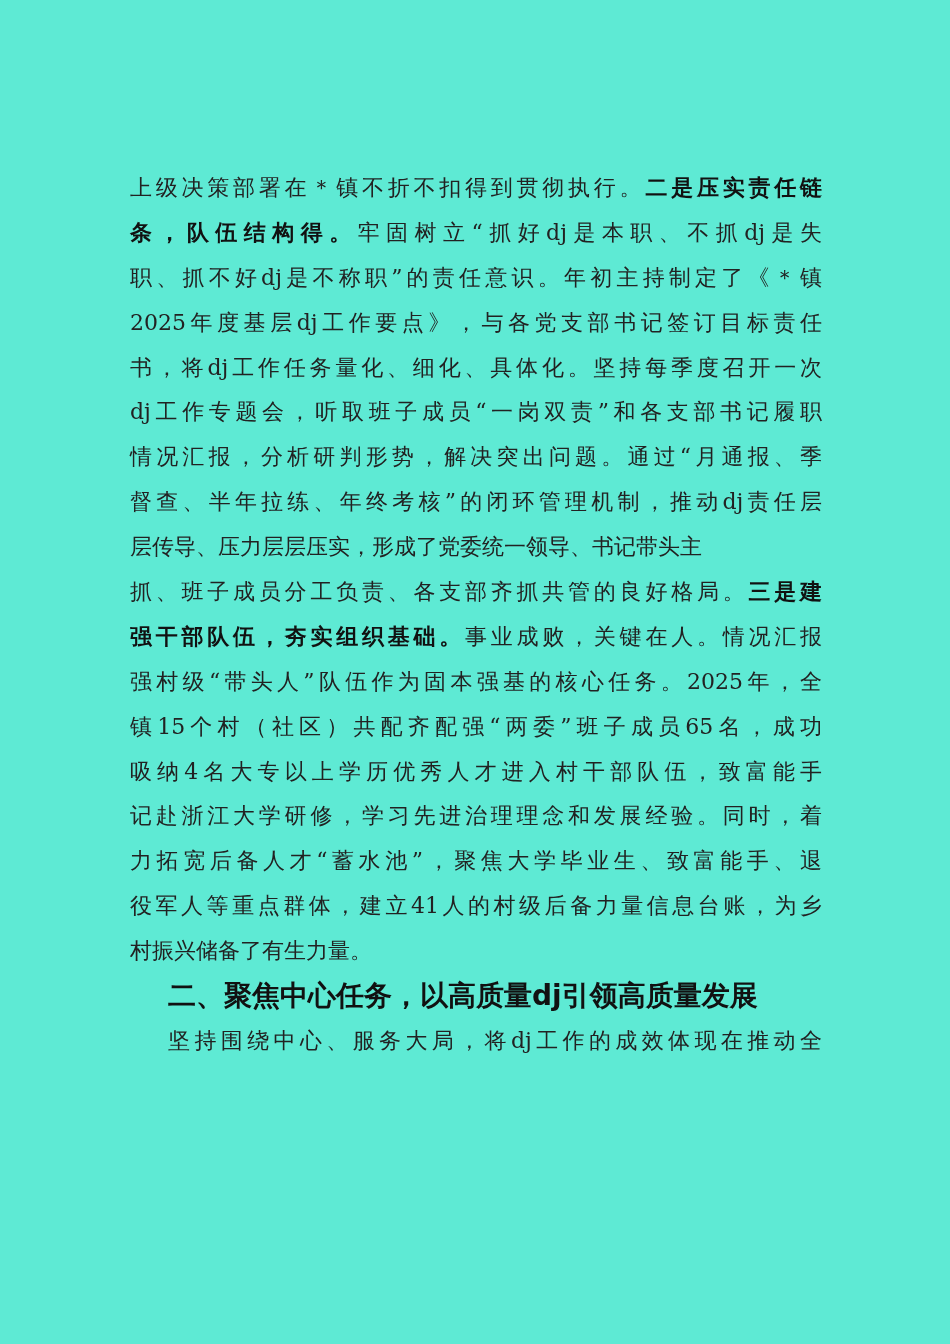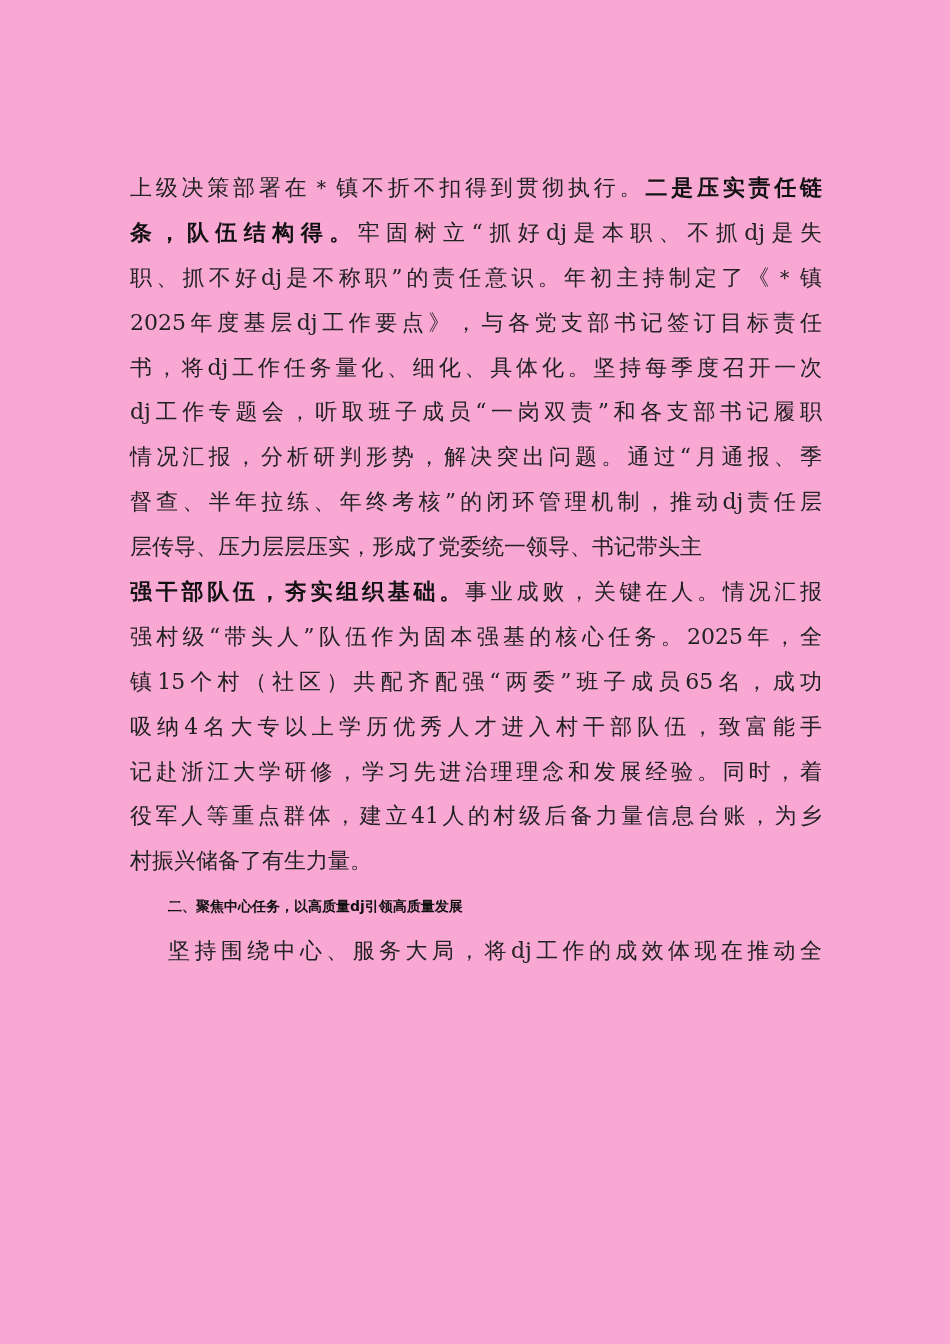--- a/index.html
+++ b/index.html
@@ -13,21 +13,21 @@
     position: relative;
     overflow: hidden;
     font-family: "DejaVu Serif", "Liberation Serif", serif;
     color: #1a1a1a;
   }
   .page {
     position: absolute;
     left: 0; top: 0;
     width: 950px;
     height: 1344px;
-    background: #f9a8d4;
+    background: #5eead4;
   }
   .content {
     position: absolute;
     left: 130px;
     top: 166px;
     width: 692px;
   }
   .line {
     height: 44.9px;
     line-height: 44.9px;
@@ -40,21 +40,21 @@
   }
   .line.last {
     text-align-last: left;
   }
   .line.indent {
     padding-left: 38px;
   }
   .heading {
     height: 44.9px;
     line-height: 44.9px;
-    font-size: 14px;
+    font-size: 28px;
     font-weight: bold;
     font-family: "DejaVu Sans", "Liberation Sans", sans-serif;
     padding-left: 38px;
     white-space: nowrap;
     color: #111;
   }
   b {
     font-weight: bold;
     font-family: "DejaVu Sans", "Liberation Sans", sans-serif;
     color: #111;
@@ -69,25 +69,27 @@
     <div class="paragraph">
       <div class="line"><span>上级决策部署在＊镇不折不扣得到贯彻执行。</span><b>二是压实责任链</b></div>
       <div class="line"><b>条，队伍结构得。</b><span>牢固树立“抓好dj是本职、不抓dj是失</span></div>
       <div class="line"><span>职、抓不好dj是不称职”的责任意识。年初主持制定了《＊镇</span></div>
       <div class="line"><span>2025年度基层dj工作要点》，与各党支部书记签订目标责任</span></div>
       <div class="line"><span>书，将dj工作任务量化、细化、具体化。坚持每季度召开一次</span></div>
       <div class="line"><span>dj工作专题会，听取班子成员“一岗双责”和各支部书记履职</span></div>
       <div class="line"><span>情况汇报，分析研判形势，解决突出问题。通过“月通报、季</span></div>
       <div class="line"><span>督查、半年拉练、年终考核”的闭环管理机制，推动dj责任层</span></div>
       <div class="line last"><span>层传导、压力层层压实，形成了党委统一领导、书记带头主</span></div>
+      <div class="line"><span>抓、班子成员分工负责、各支部齐抓共管的良好格局。</span><b>三是建</b></div>
       <div class="line"><b>强干部队伍，夯实组织基础。</b><span>事业成败，关键在人。情况汇报</span></div>
       <div class="line"><span>强村级“带头人”队伍作为固本强基的核心任务。2025年，全</span></div>
       <div class="line"><span>镇15个村（社区）共配齐配强“两委”班子成员65名，成功</span></div>
       <div class="line"><span>吸纳4名大专以上学历优秀人才进入村干部队伍，致富能手</span></div>
       <div class="line"><span>记赴浙江大学研修，学习先进治理理念和发展经验。同时，着</span></div>
+      <div class="line"><span>力拓宽后备人才“蓄水池”，聚焦大学毕业生、致富能手、退</span></div>
       <div class="line"><span>役军人等重点群体，建立41人的村级后备力量信息台账，为乡</span></div>
       <div class="line last"><span>村振兴储备了有生力量。</span></div>
     </div>
 
     <div class="heading">二、聚焦中心任务，以高质量dj引领高质量发展</div>
 
     <div class="paragraph">
       <div class="line indent">坚持围绕中心、服务大局，将dj工作的成效体现在推动全</div>
     </div>
 

